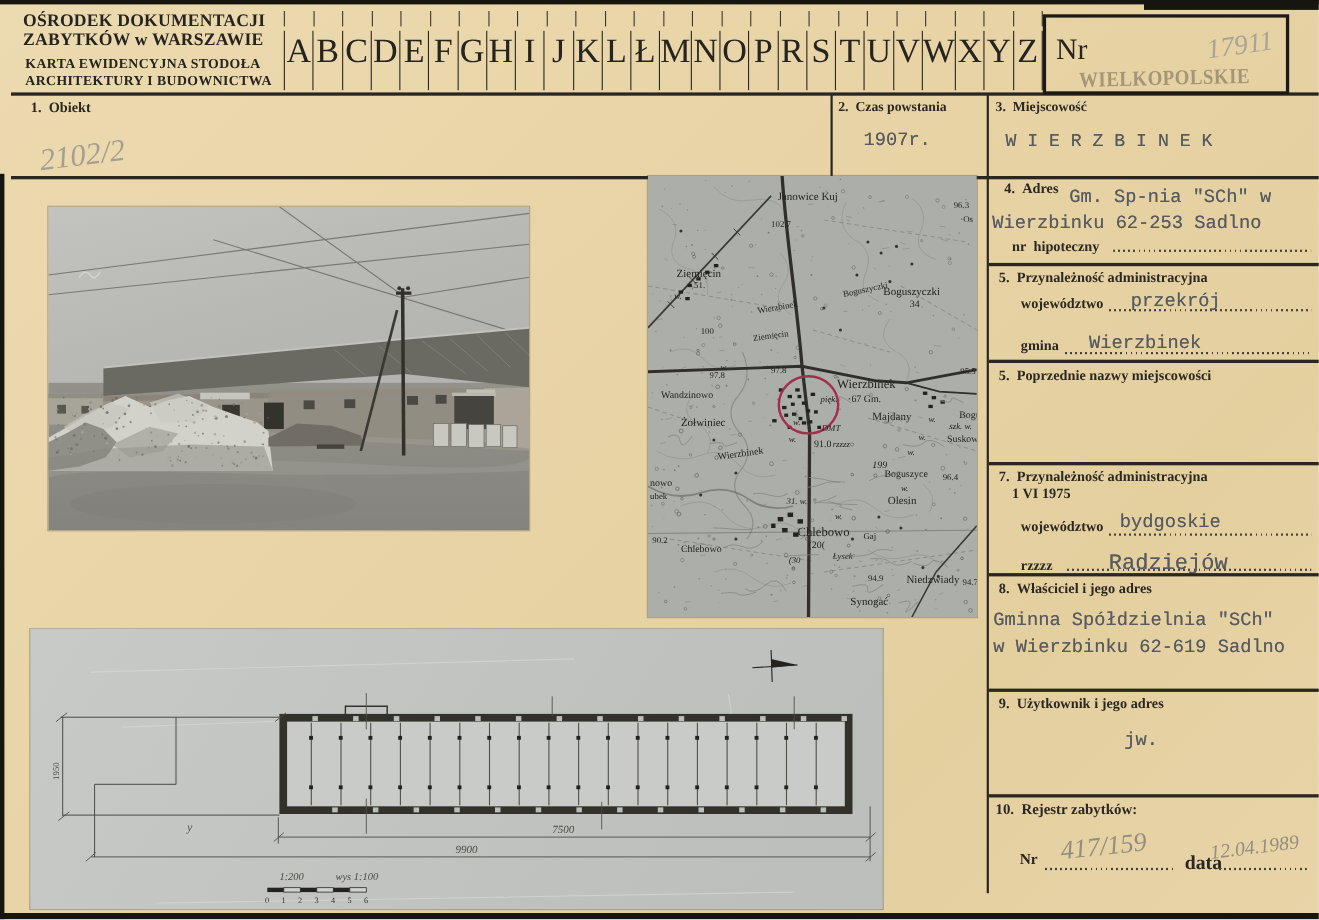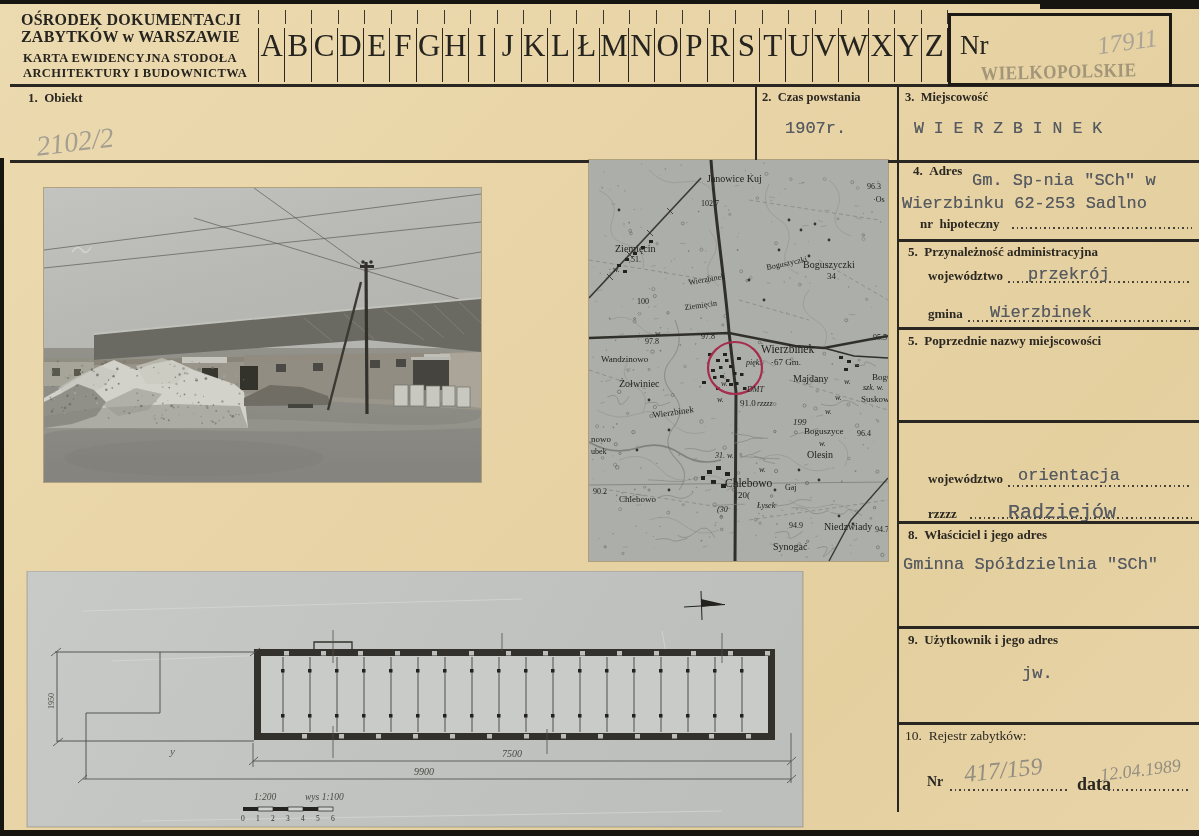--- a/index.html
+++ b/index.html
@@ -1167,49 +1167,51 @@
 <div class="dots" style="left:968px;top:320px;width:224px;"></div>
 
 <div class="typed abs" style="left:990px;top:303px;font-size:17px;">Wierzbinek</div>
 
 <div class="rule" style="left:899px;top:327px;width:300px;height:2.5px;"></div>
 
 <div class="lbl abs" style="left:908px;top:333px;">5.&nbsp;&nbsp;Poprzednie nazwy miejscowości</div>
 
 <div class="rule" style="left:899px;top:420px;width:300px;height:2.5px;"></div>
 
+<div class="lbl abs" style="left:908px;top:425px;">7.&nbsp;&nbsp;Przynależność administracyjna<br><span style="margin-left:12px;">1 VI 1975</span></div>
 
 <div class="lbl abs" style="left:928px;top:471px;">województwo</div>
 
 <div class="dots" style="left:1008px;top:485px;width:184px;"></div>
 
-<div class="typed abs" style="left:1018px;top:466px;font-size:17px;">orientacja</div>
+<div class="typed abs" style="left:1018px;top:466px;font-size:17px;">bydgoskie</div>
 
 <div class="lbl abs" style="left:928px;top:506px;">rzzzz</div>
 
 <div class="dots" style="left:970px;top:517px;width:222px;"></div>
 
 <div class="typed abs" style="left:1008px;top:501px;font-size:20px;">Radziejów</div>
 
 <div class="rule" style="left:899px;top:521px;width:300px;height:2.5px;"></div>
 
 <div class="lbl abs" style="left:908px;top:527px;">8.&nbsp;&nbsp;Właściciel i jego adres</div>
 
 <div class="typed abs" style="left:903px;top:555px;font-size:17px;">Gminna Spółdzielnia "SCh"</div>
 
+<div class="typed abs" style="left:903px;top:580px;font-size:17px;">w Wierzbinku 62-619 Sadlno</div>
 
 <div class="rule" style="left:899px;top:626px;width:300px;height:2.5px;"></div>
 
 <div class="lbl abs" style="left:908px;top:632px;">9.&nbsp;&nbsp;Użytkownik i jego adres</div>
 
 <div class="typed abs" style="left:1022px;top:664px;font-size:17px;">jw.</div>
 
 <div class="rule" style="left:899px;top:722px;width:300px;height:2.5px;"></div>
 
-<div class="lbl abs" style="left:905px;top:728px;font-size:13.5px;font-weight:normal;">10.&nbsp;&nbsp;Rejestr zabytków:</div>
+<div class="lbl abs" style="left:905px;top:728px;font-size:13.5px;font-weight:bold;">10.&nbsp;&nbsp;Rejestr zabytków:</div>
 
 <div class="lbl abs" style="left:927px;top:774px;font-size:14px;">Nr</div>
 
 <div class="dots" style="left:950px;top:789px;width:120px;"></div>
 
 <div class="pencil abs" style="left:964px;top:757px;font-size:24px;transform:rotate(-6deg);color:#948e81;">417/159</div>
 
 <div class="lbl abs" style="left:1077px;top:774px;font-size:18px;">data</div>
 
 <div class="dots" style="left:1108px;top:789px;width:80px;"></div>

